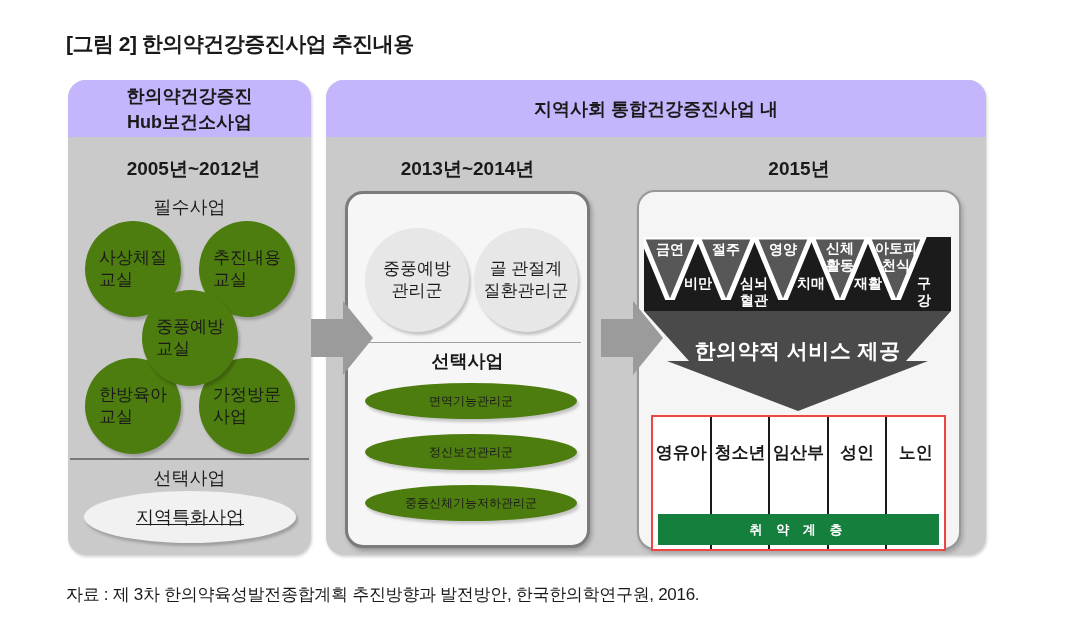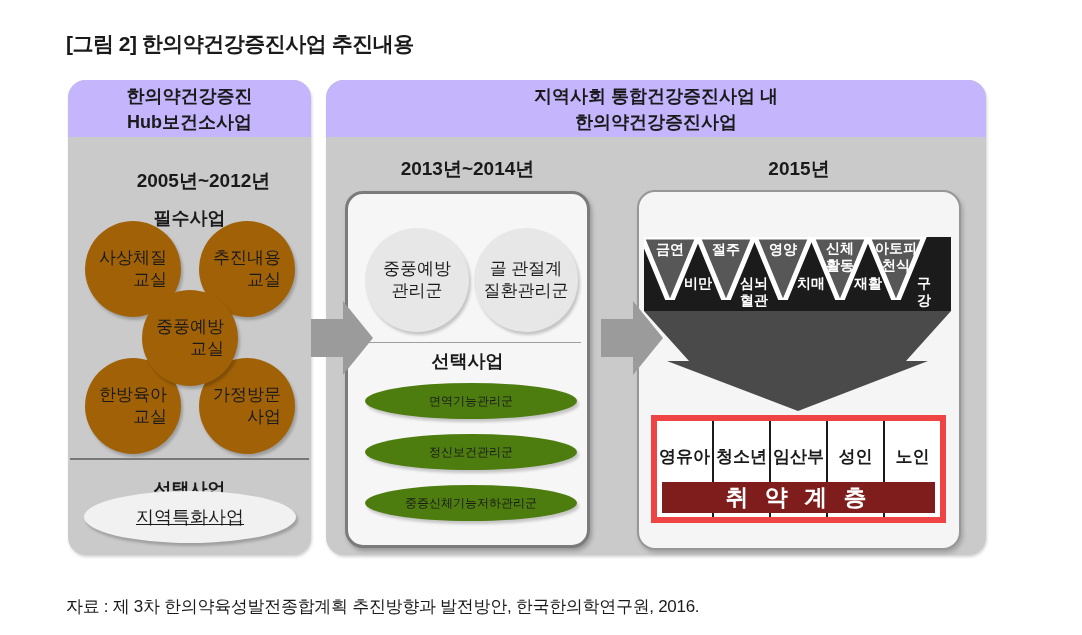--- a/index.html
+++ b/index.html
@@ -14,27 +14,27 @@
   .figure-title{left:66px;top:30px;font-size:21px;font-weight:bold;letter-spacing:-0.5px;}
 
   
   .panel{background:#cacaca;border-radius:18px;box-shadow:1px 2px 3px rgba(0,0,0,0.18);}
   .panel-header{
     position:absolute;left:0;top:0;width:100%;height:57px;background:#c4b5fd;
     border-radius:18px 18px 0 0;display:flex;flex-direction:column;align-items:center;justify-content:center;
     font-weight:bold;font-size:18px;line-height:26px;text-align:center;
   }
   .year{position:absolute;font-size:19px;font-weight:bold;text-align:center;}
-  .section-label{position:absolute;font-size:18px;font-weight:bold;text-align:center;width:100%;margin-top:11px;}
+  .section-label{position:absolute;font-size:18px;font-weight:normal;text-align:center;width:100%;}
 
   
   .lp-circle{
-    position:absolute;width:96px;height:96px;border-radius:50%;background:#a16207;
+    position:absolute;width:96px;height:96px;border-radius:50%;background:#4d7c0f;
     box-shadow:2px 3px 3px rgba(0,0,0,0.22);
-    display:flex;align-items:center;justify-content:center;text-align:right;
+    display:flex;align-items:center;justify-content:center;text-align:left;
     font-size:17px;line-height:22px;
   }
   .divider-left{position:absolute;left:2px;top:378px;width:239px;border-top:2px solid #787878;}
   .lp-ellipse{
     position:absolute;left:16px;top:411px;width:212px;height:52px;border-radius:50%;
     background:#f1f1f1;box-shadow:2px 3px 3px rgba(0,0,0,0.22);
     display:flex;align-items:center;justify-content:center;font-size:18px;text-decoration:underline;
   }
 
   
@@ -66,49 +66,49 @@
   .zz-label{
     position:absolute;transform:translateX(-50%);color:#ffffff;font-weight:bold;
     font-size:14px;line-height:16.5px;text-align:center;
   }
   .big-arrow-wrap{position:absolute;left:5px;top:119px;width:307px;height:101px;}
   .big-arrow-label{
     position:absolute;top:26px;width:100%;text-align:center;color:#ffffff;
     font-size:21px;font-weight:bold;letter-spacing:0.5px;
   }
   .target-table{
-    position:absolute;left:12px;top:223px;width:295px;height:108px;box-sizing:border-box;
-    border:6px solid #ef4444;background:#ffffff;
+    position:absolute;left:12px;top:223px;width:295px;height:136px;box-sizing:border-box;
+    border:2px solid #ef4444;background:#ffffff;
   }
   .tt-cols{position:absolute;left:0;top:0;width:100%;height:100%;display:flex;}
   .tt-col{flex:1;border-right:2px solid #1a1a1a;box-sizing:border-box;}
   .tt-col:last-child{border-right:none;}
   .tt-label{height:70px;display:flex;align-items:center;justify-content:center;font-size:17px;font-weight:bold;}
   .tt-band{
-    position:absolute;left:5px;right:5px;bottom:4px;height:31px;background:#7f1d1d;
+    position:absolute;left:5px;right:5px;bottom:4px;height:31px;background:#15803d;
     display:flex;align-items:center;justify-content:center;color:#ffffff;
-    font-size:23px;font-weight:bold;letter-spacing:5px;
+    font-size:13px;font-weight:bold;letter-spacing:5px;
   }
 
   .flow-arrow{position:absolute;width:64px;height:78px;}
-  .footer-note{left:66px;top:583px;font-size:17px;letter-spacing:-0.3px;margin-top:12px;}
+  .footer-note{left:66px;top:583px;font-size:17px;letter-spacing:-0.3px;}
 </style>
 </head>
 <body>
 
 <div id="canvas">
 
   <div class="abs figure-title" data-bind="title">[그림 2] 한의약건강증진사업 추진내용</div>
 
   <div class="abs panel" style="left:68px;top:80px;width:243px;height:475px;">
     <div class="panel-header">
       <span data-bind="left_panel.header_line1">한의약건강증진</span>
       <span data-bind="left_panel.header_line2">Hub보건소사업</span>
     </div>
-    <div class="year" style="left:14px;top:76px;width:100%;margin-top:12px;" data-bind="left_panel.period">2005년~2012년</div>
+    <div class="year" style="left:4px;top:76px;width:100%;" data-bind="left_panel.period">2005년~2012년</div>
     <div class="section-label" style="top:115px;" data-bind="left_panel.required_label">필수사업</div>
 
     <div class="lp-circle" style="left:17px;top:141px;" data-bind="left_panel.circles.0">사상체질
 교실</div>
     <div class="lp-circle" style="left:131px;top:141px;" data-bind="left_panel.circles.1">추진내용
 교실</div>
     <div class="lp-circle" style="left:74px;top:210px;z-index:2;" data-bind="left_panel.circles.2">중풍예방
 교실</div>
     <div class="lp-circle" style="left:17px;top:278px;" data-bind="left_panel.circles.3">한방육아
 교실</div>
@@ -116,21 +116,20 @@
 사업</div>
 
     <div class="divider-left"></div>
     <div class="section-label" style="top:386px;" data-bind="left_panel.optional_label">선택사업</div>
     <div class="lp-ellipse" data-bind="left_panel.optional_item">지역특화사업</div>
   </div>
 
   <div class="abs panel" style="left:326px;top:80px;width:660px;height:475px;">
     <div class="panel-header">
       <span data-bind="right_panel.header_line1">지역사회 통합건강증진사업 내</span>
-      <span data-bind="right_panel.header_line2">한의약건강증진사업</span>
     </div>
     <div class="year" style="left:19px;top:76px;width:245px;" data-bind="right_panel.col1.period">2013년~2014년</div>
     <div class="year" style="left:311px;top:76px;width:324px;" data-bind="right_panel.col2.period">2015년</div>
 
     <div class="mid-box">
       <div class="mid-circle" style="left:17px;top:34px;" data-bind="right_panel.col1.priority_circles.0">중풍예방
 관리군</div>
       <div class="mid-circle" style="left:126px;top:34px;" data-bind="right_panel.col1.priority_circles.1">골 관절계
 질환관리군</div>
       <div class="divider-mid"></div>
@@ -164,20 +163,21 @@
 혈관</div>
         <div class="zz-label" style="left:167px;top:38px;" data-bind="right_panel.col2.zigzag_bottom.2">치매</div>
         <div class="zz-label" style="left:224px;top:38px;" data-bind="right_panel.col2.zigzag_bottom.3">재활</div>
         <div class="zz-label" style="left:280px;top:38px;" data-bind="right_panel.col2.zigzag_bottom.4">구강</div>
       </div>
 
       <div class="big-arrow-wrap">
         <svg width="307" height="101" viewBox="0 0 307 101">
           <polygon points="0,0 307,0 262,50 284,50 154,100 23,50 45,50" fill="#4a4a4a"></polygon>
         </svg>
+        <div class="big-arrow-label" data-bind="right_panel.col2.arrow_label">한의약적 서비스 제공</div>
       </div>
 
       <div class="target-table">
         <div class="tt-cols">
           <div class="tt-col">
               <div class="tt-label" data-bind="right_panel.col2.table_columns.0">영유아</div>
             </div>
           <div class="tt-col">
               <div class="tt-label" data-bind="right_panel.col2.table_columns.1">청소년</div>
             </div>

